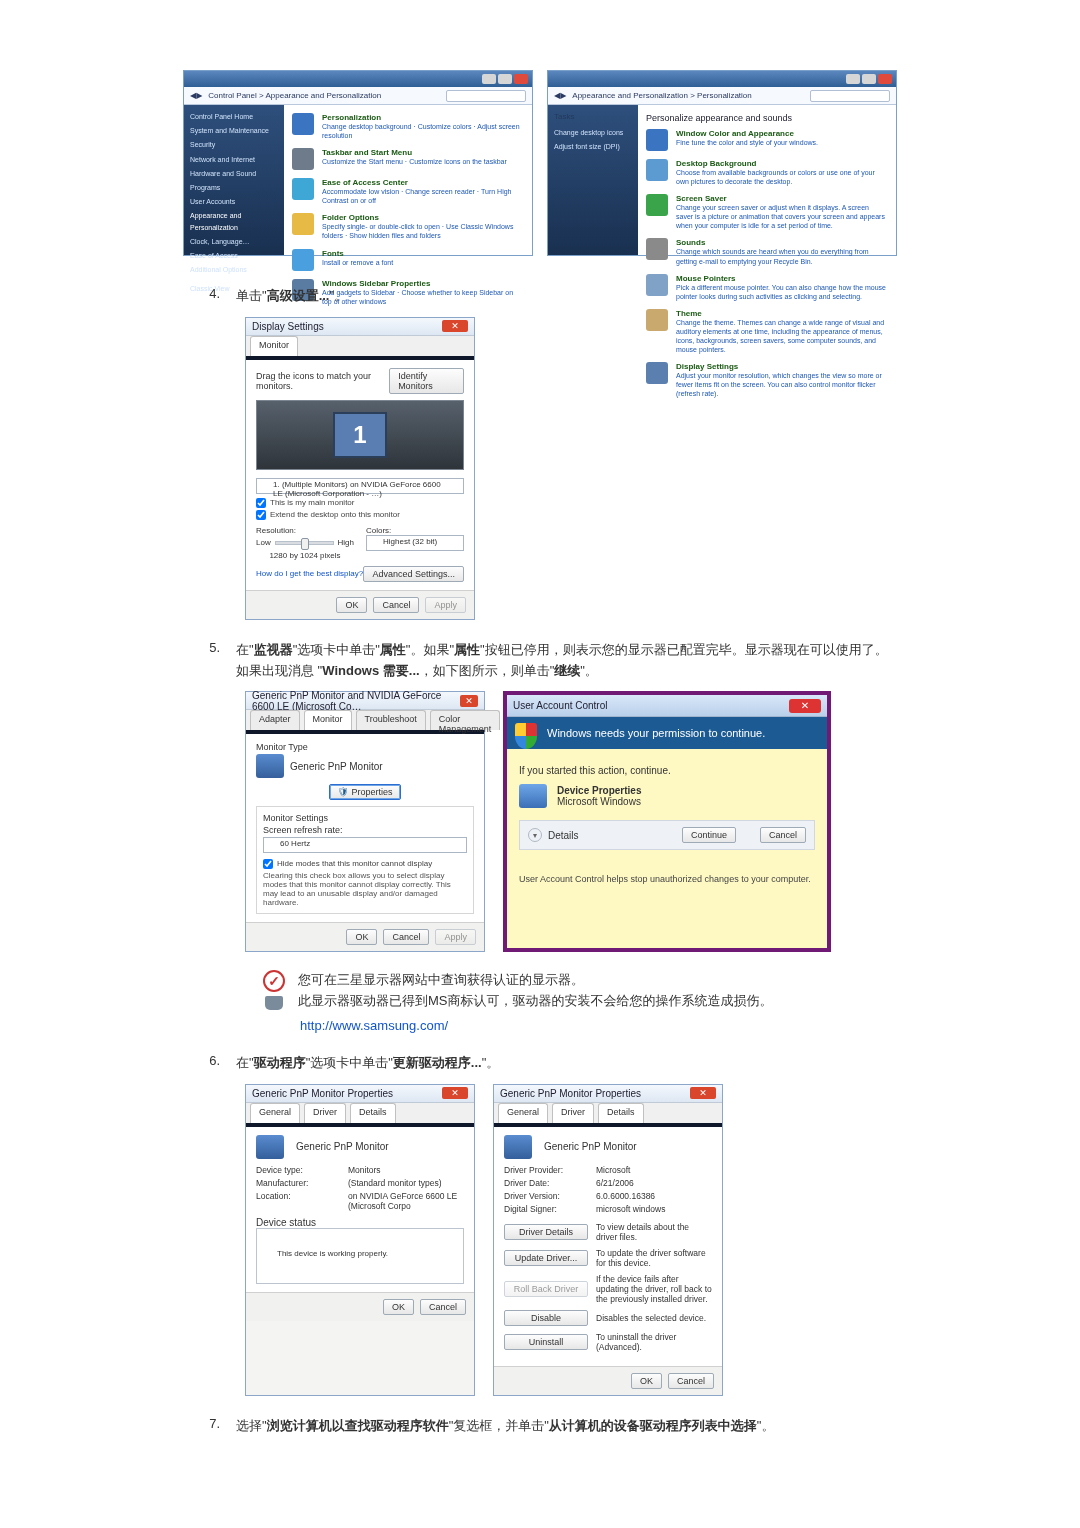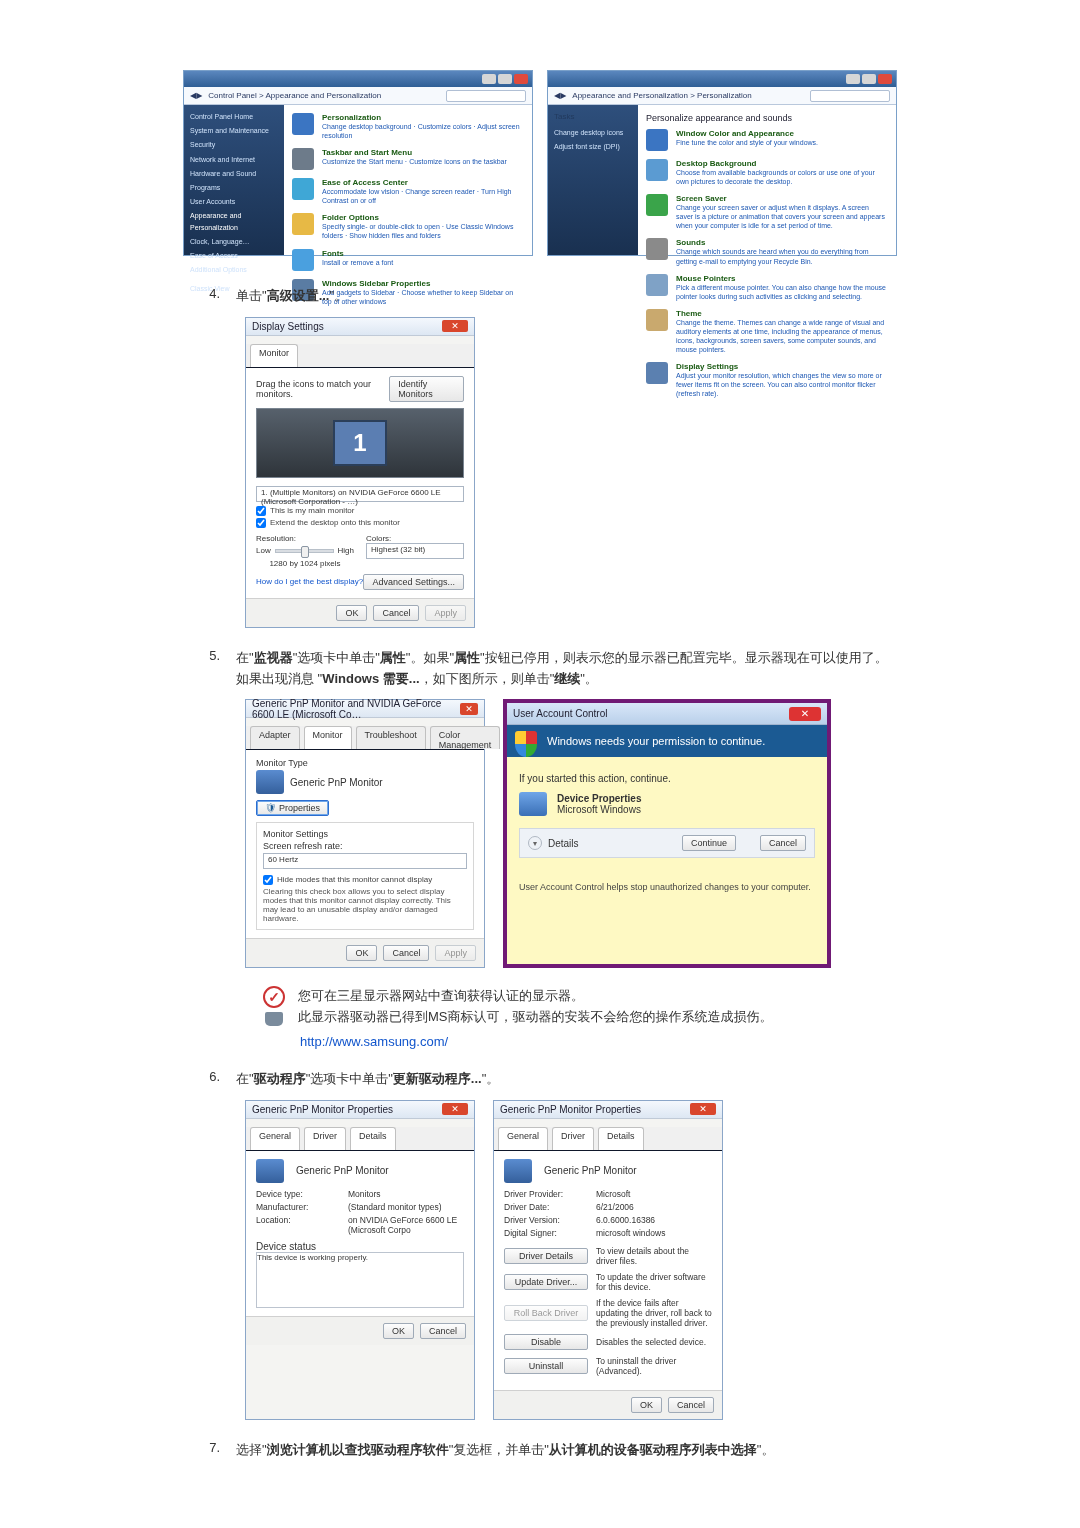--- a/index.html
+++ b/index.html
@@ -27,28 +27,28 @@
   .cp-txt .h { color: #1a5a13; font-weight: bold; font-size: 8px; }
   .cp-txt .s { color: #1e58b3; font-size: 7px; line-height: 1.3; }
   .tasks-head { color: #223a5e; font-size: 8px; margin-bottom: 6px; }
 
   .img-wrap { display:flex; justify-content:flex-start; margin-left: 165px; }
 
   
   .dlg { border: 1px solid #8ba6c8; font-size: 10px; background: #f4f4f2; width: 230px; }
   .dlg .title { height: 18px; background: linear-gradient(#f4f8fd,#dde7f3); border-bottom:1px solid #c0cad7; display:flex; align-items:center; padding:0 6px; font-size:10px; color:#223; }
   .dlg .title .x { margin-left:auto; width:26px; height:12px; background:#d9462c; border-radius:2px; color:#fff; text-align:center; font-size:9px; line-height:12px; }
-  .dlg .tabs { display:flex; height:24px; border-bottom:1px solid #0f172a; background:#f0f0f0;margin-top:8px; }
+  .dlg .tabs { display:flex; height:24px; border-bottom:4px solid #0f172a; background:#f0f0f0; }
   .dlg .tab { padding:3px 8px; border:1px solid #c0c0c0; border-bottom:none; background:#fff; font-size:9px; margin-left:4px; border-radius:3px 3px 0 0; }
   .dlg .inner { padding: 8px 10px; background:#fff; }
   .dlg .drag { font-size:9px; margin-bottom:6px; display:flex; align-items:center; }
   .btn { border:1px solid #9faab7; background:linear-gradient(#fdfdfd,#e7e7e7); padding:2px 8px; font-size:9px; border-radius:2px; display:inline-block; }
   .mon-box { height:70px; background: linear-gradient(#57616c,#2e343a); border:1px solid #7a8591; display:flex; align-items:center; justify-content:center; margin:4px 0 8px; }
   .mon-box .one { width:54px; height:46px; background:#5b7eb2; border:2px solid #2b3f5a; color:#fff; display:flex; align-items:center; justify-content:center; font-size:24px; font-weight:bold; }
-  .sel { width:100%; height:16px; border:1px solid #abb6c4; background:#fff; font-size:8px; padding:1px 4px; margin-bottom:4px; }
+  .sel { width:100%; height:16px; border:1px solid #abb6c4; background:#fff; font-size:8px; padding:1px 16px; margin-bottom:4px; }
   .chk { font-size:8px; color:#444; display:flex; gap:4px; margin:2px 0; }
   .chk input{ width:10px; height:10px; }
   .two-col { display:flex; gap:12px; margin-top:6px; }
   .two-col > div { flex:1; }
   .slider { height:4px; background:#d9dde2; border:1px solid #b8c0c9; margin:6px 4px; position:relative; }
   .slider .thumb { position:absolute; left:45%; top:-4px; width:8px; height:12px; background:#f0f0f0; border:1px solid #8a96a3; border-radius:2px; }
   .link { color:#1155cc; font-size:8px; }
   .btnrow { display:flex; justify-content:flex-end; gap:6px; padding:6px 8px; border-top:1px solid #d0d0d0; background:#f1f1ef; }
 
   
@@ -78,21 +78,21 @@
   .info .check { width:22px; height:22px; border:2px solid #c33; border-radius:50%; display:flex; align-items:center; justify-content:center; color:#c33; font-weight:bold; font-size:14px; }
   .info .foot-icon { width:18px; height:14px; background:#7a8b9c; border-radius:2px 2px 5px 5px; }
   .info .txt { line-height:1.6; }
   .url { color:#1155cc; margin-left: 220px; }
 
   
   .drv { width: 230px; }
   .drv .row { display:flex; gap:10px; margin:3px 0; font-size:8.5px; }
   .drv .row .k { width:82px; color:#333; }
   .drv .row .v { flex:1; color:#333; }
-  .drv .textarea { width:100%; height:56px; border:1px solid #bcc4cf; background:#fff; font-size:8px; padding:0; }
+  .drv .textarea { width:100%; height:56px; border:1px solid #bcc4cf; background:#fff; font-size:8px; padding:20px; }
   .drv2 .brow { display:flex; gap:8px; margin:6px 0; align-items:center; font-size:8.5px; }
   .drv2 .brow .btn { width:84px; text-align:center; }
 
   .pair { display:flex; gap:18px; margin-left: 165px; }
 </style>
 </head>
 <body>
 
 <div class="top-pair">
   <div class="win-window" style="width:350px">
@@ -324,21 +324,21 @@
       <div class="tab">Monitor</div>
       <div class="tab inactive">Troubleshoot</div>
       <div class="tab inactive">Color Management</div>
     </div>
     <div class="inner">
       <div class="label">Monitor Type</div>
       <div style="display:flex;align-items:center">
           <div class="mon-icon"></div>
           <span>Generic PnP Monitor</span>
         </div>
-      <div style="text-align:left;margin-top:6px"><span class="btn" style="border-color:#2b6dd0;box-shadow:0 0 0 1px #6fa6e8 inset"><span style="color:#1b5a93">🛡</span> <span>Properties</span></span></div>
+      <div style="text-align:center;margin-top:6px"><span class="btn" style="border-color:#2b6dd0;box-shadow:0 0 0 1px #6fa6e8 inset"><span style="color:#1b5a93">🛡</span> <span>Properties</span></span></div>
       <div class="section">
         <div class="label">Monitor Settings</div>
         <div class="label">Screen refresh rate:</div>
         <div class="sel">60 Hertz</div>
         <div class="chk" style="margin-top:6px">
             <input type="checkbox" checked="" style="">
             <span>Hide modes that this monitor cannot display</span>
           </div>
         <div style="font-size:8px;color:#555;margin-top:2px">Clearing this check box allows you to select display modes that this monitor cannot display correctly. This may lead to an unusable display and/or damaged hardware.</div>
       </div>

